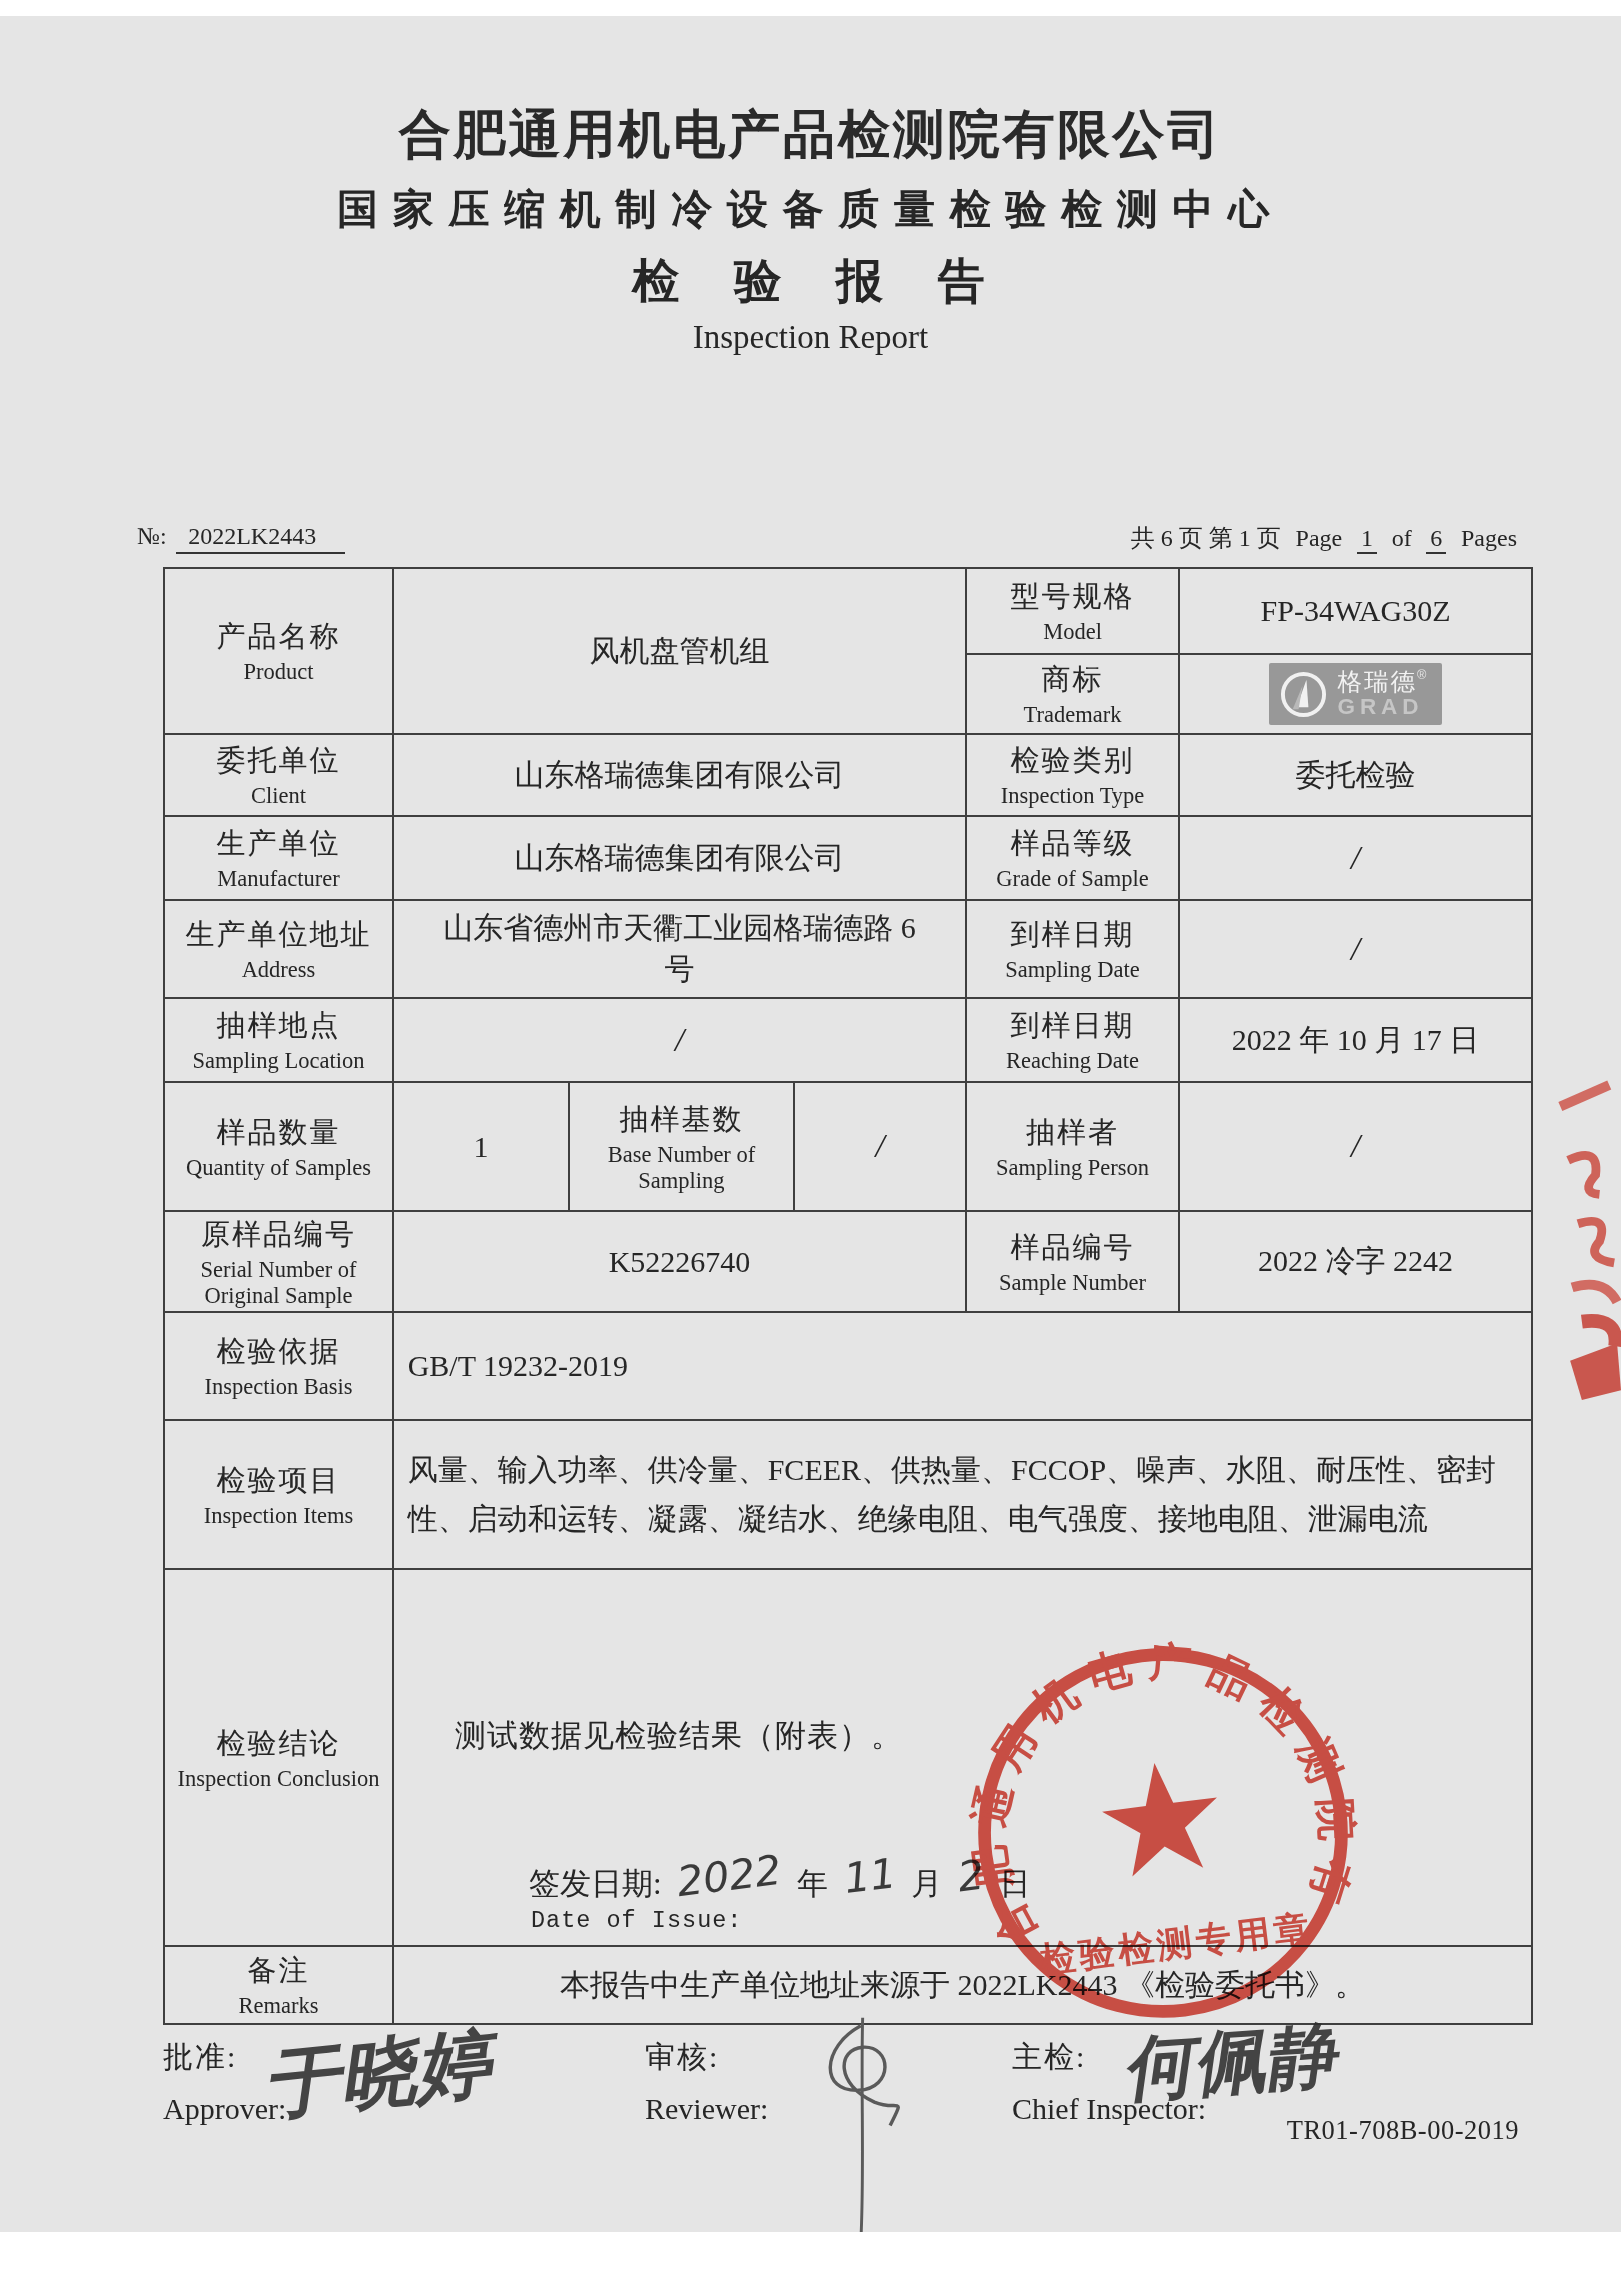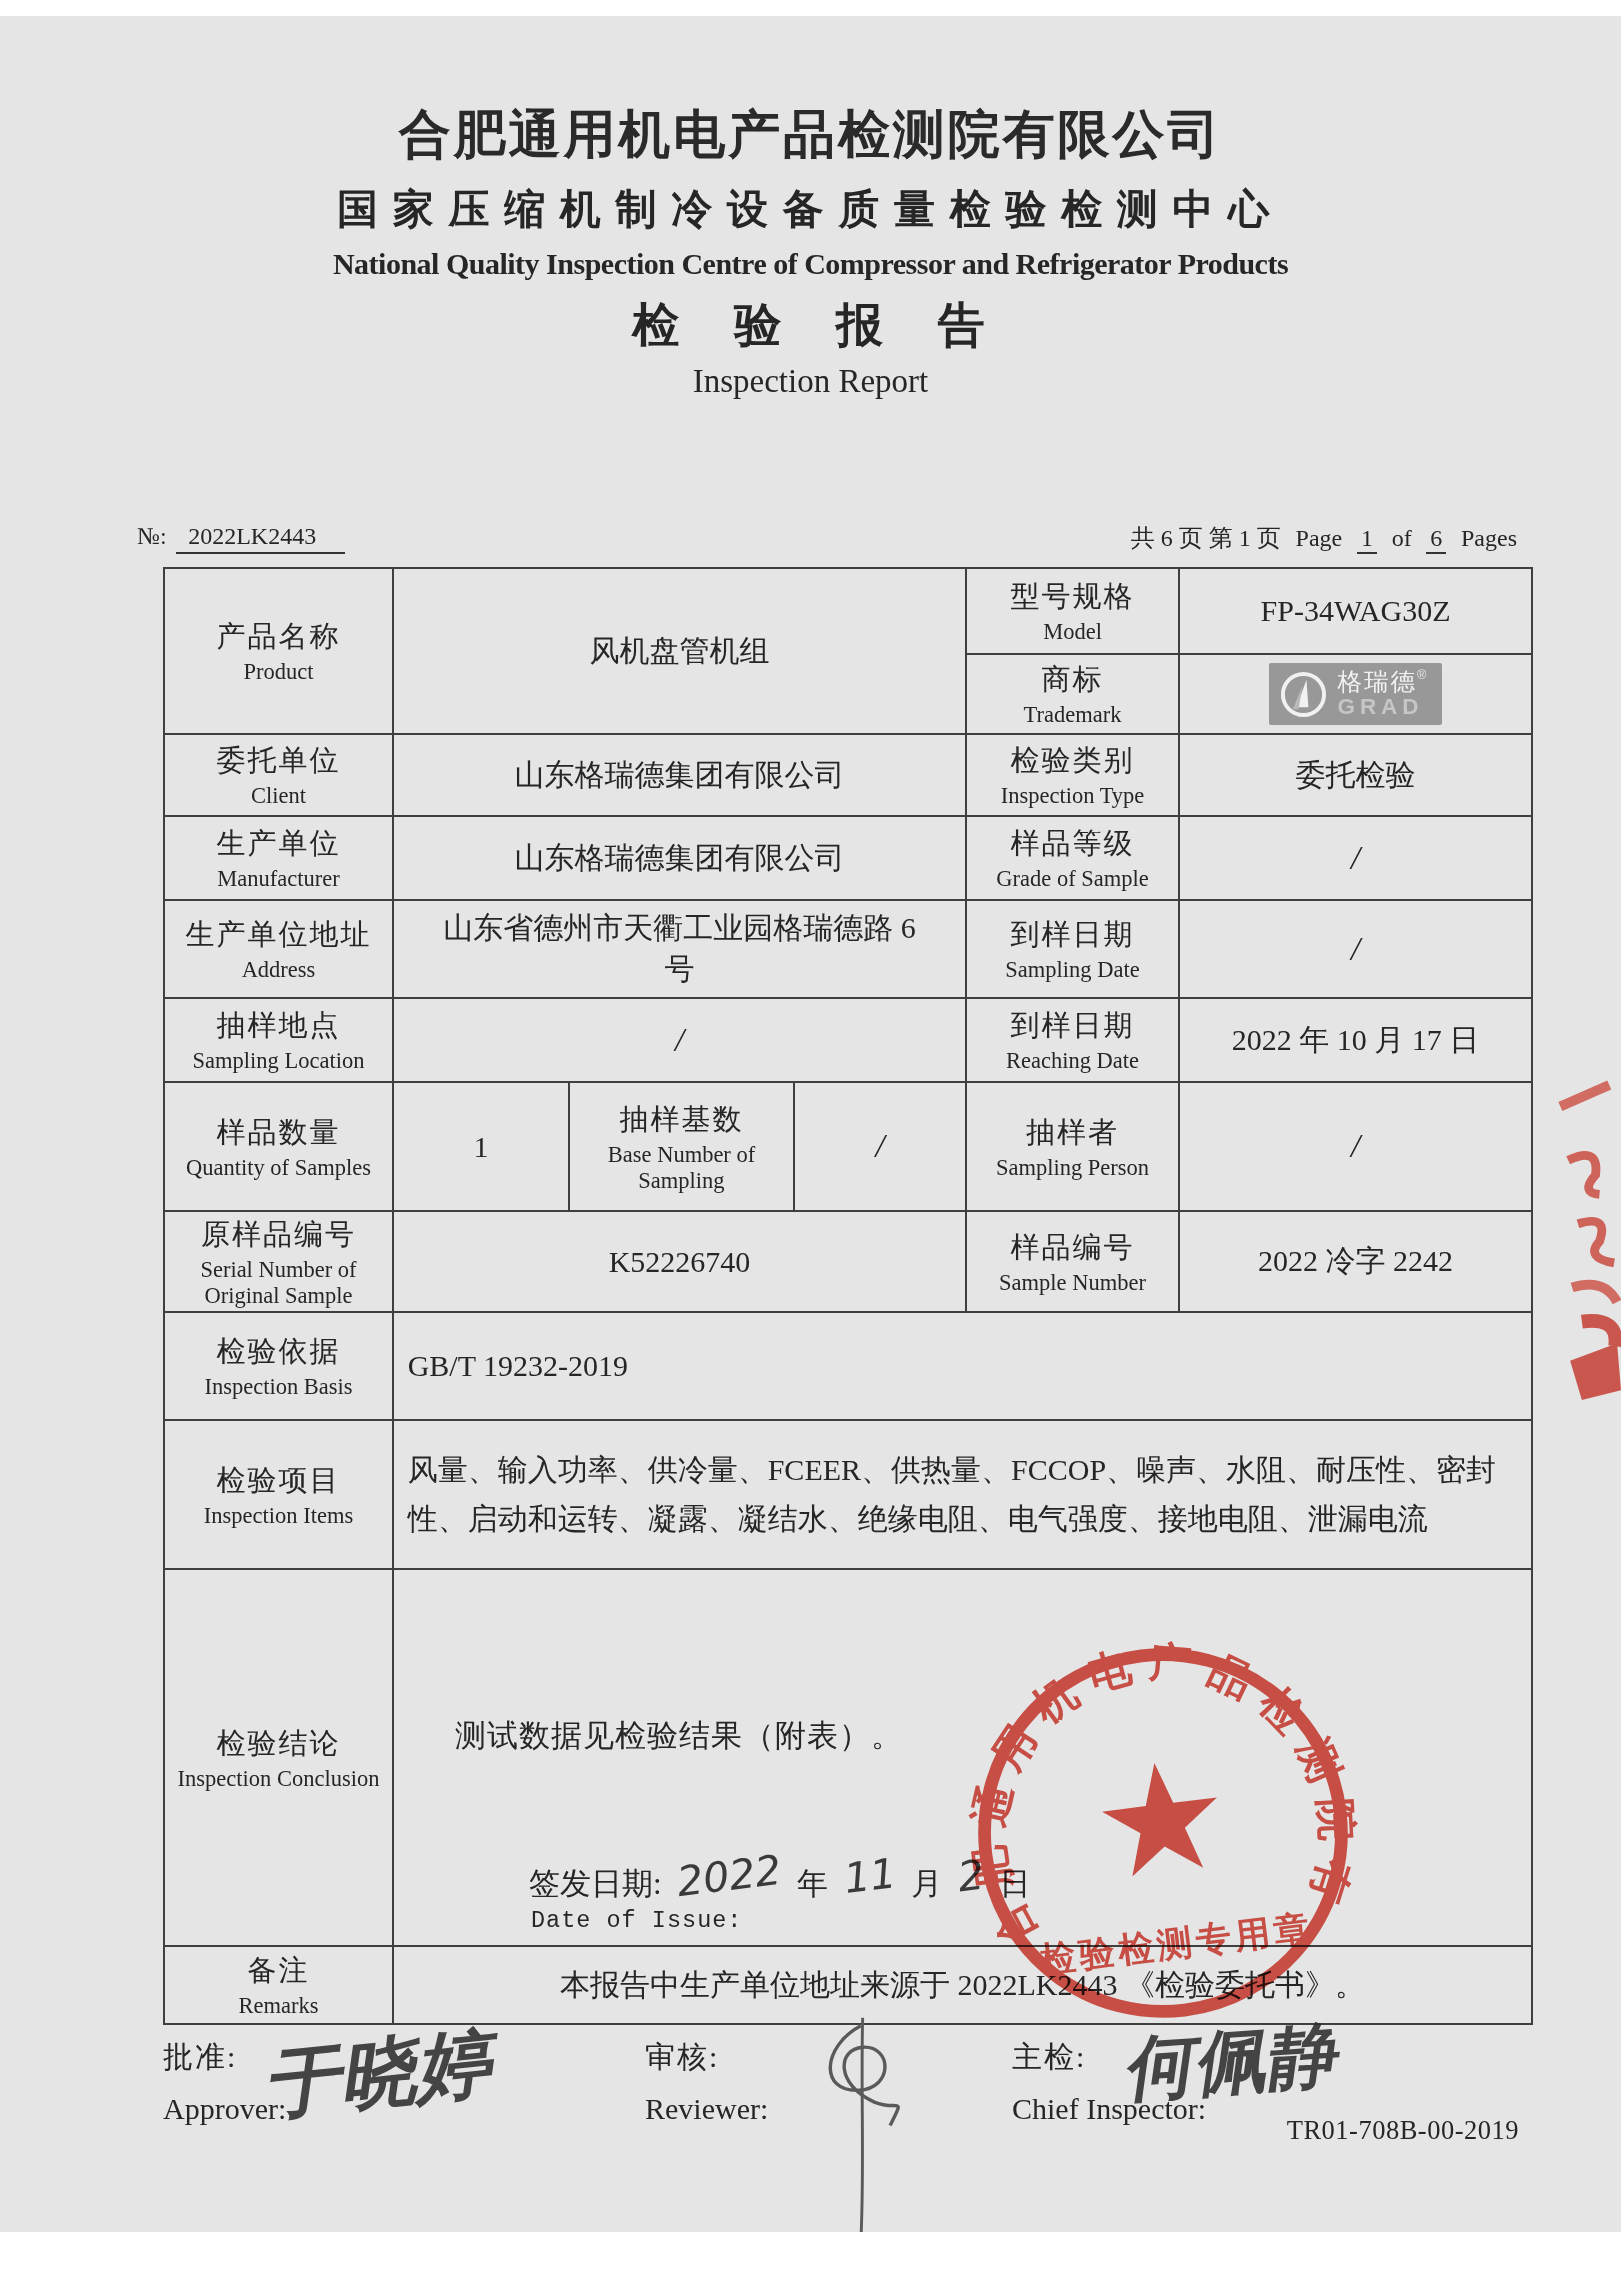--- a/index.html
+++ b/index.html
@@ -65,21 +65,20 @@
   .form-code{position:absolute;top:2099px;right:102px;font-size:26.5px;letter-spacing:0.5px;}
 </style>
 </head>
 <body>
 
 <div class="page">
 
   <div class="hdr">
     <div class="org-cn">合肥通用机电产品检测院有限公司</div>
     <div class="center-cn">国家压缩机制冷设备质量检验检测中心</div>
-    <div class="center-en">National Quality Inspection Centre of Compressor and Refrigerator Products</div>
     <div class="report-cn">检　验　报　告</div>
     <div class="report-en">Inspection Report</div>
   </div>
 
   <div class="no-line">
     <div>
       <span>№:</span><span class="no-value">2022LK2443</span>
     </div>
     <div class="pg">
       <span>共 6 页  第 1 页</span>

